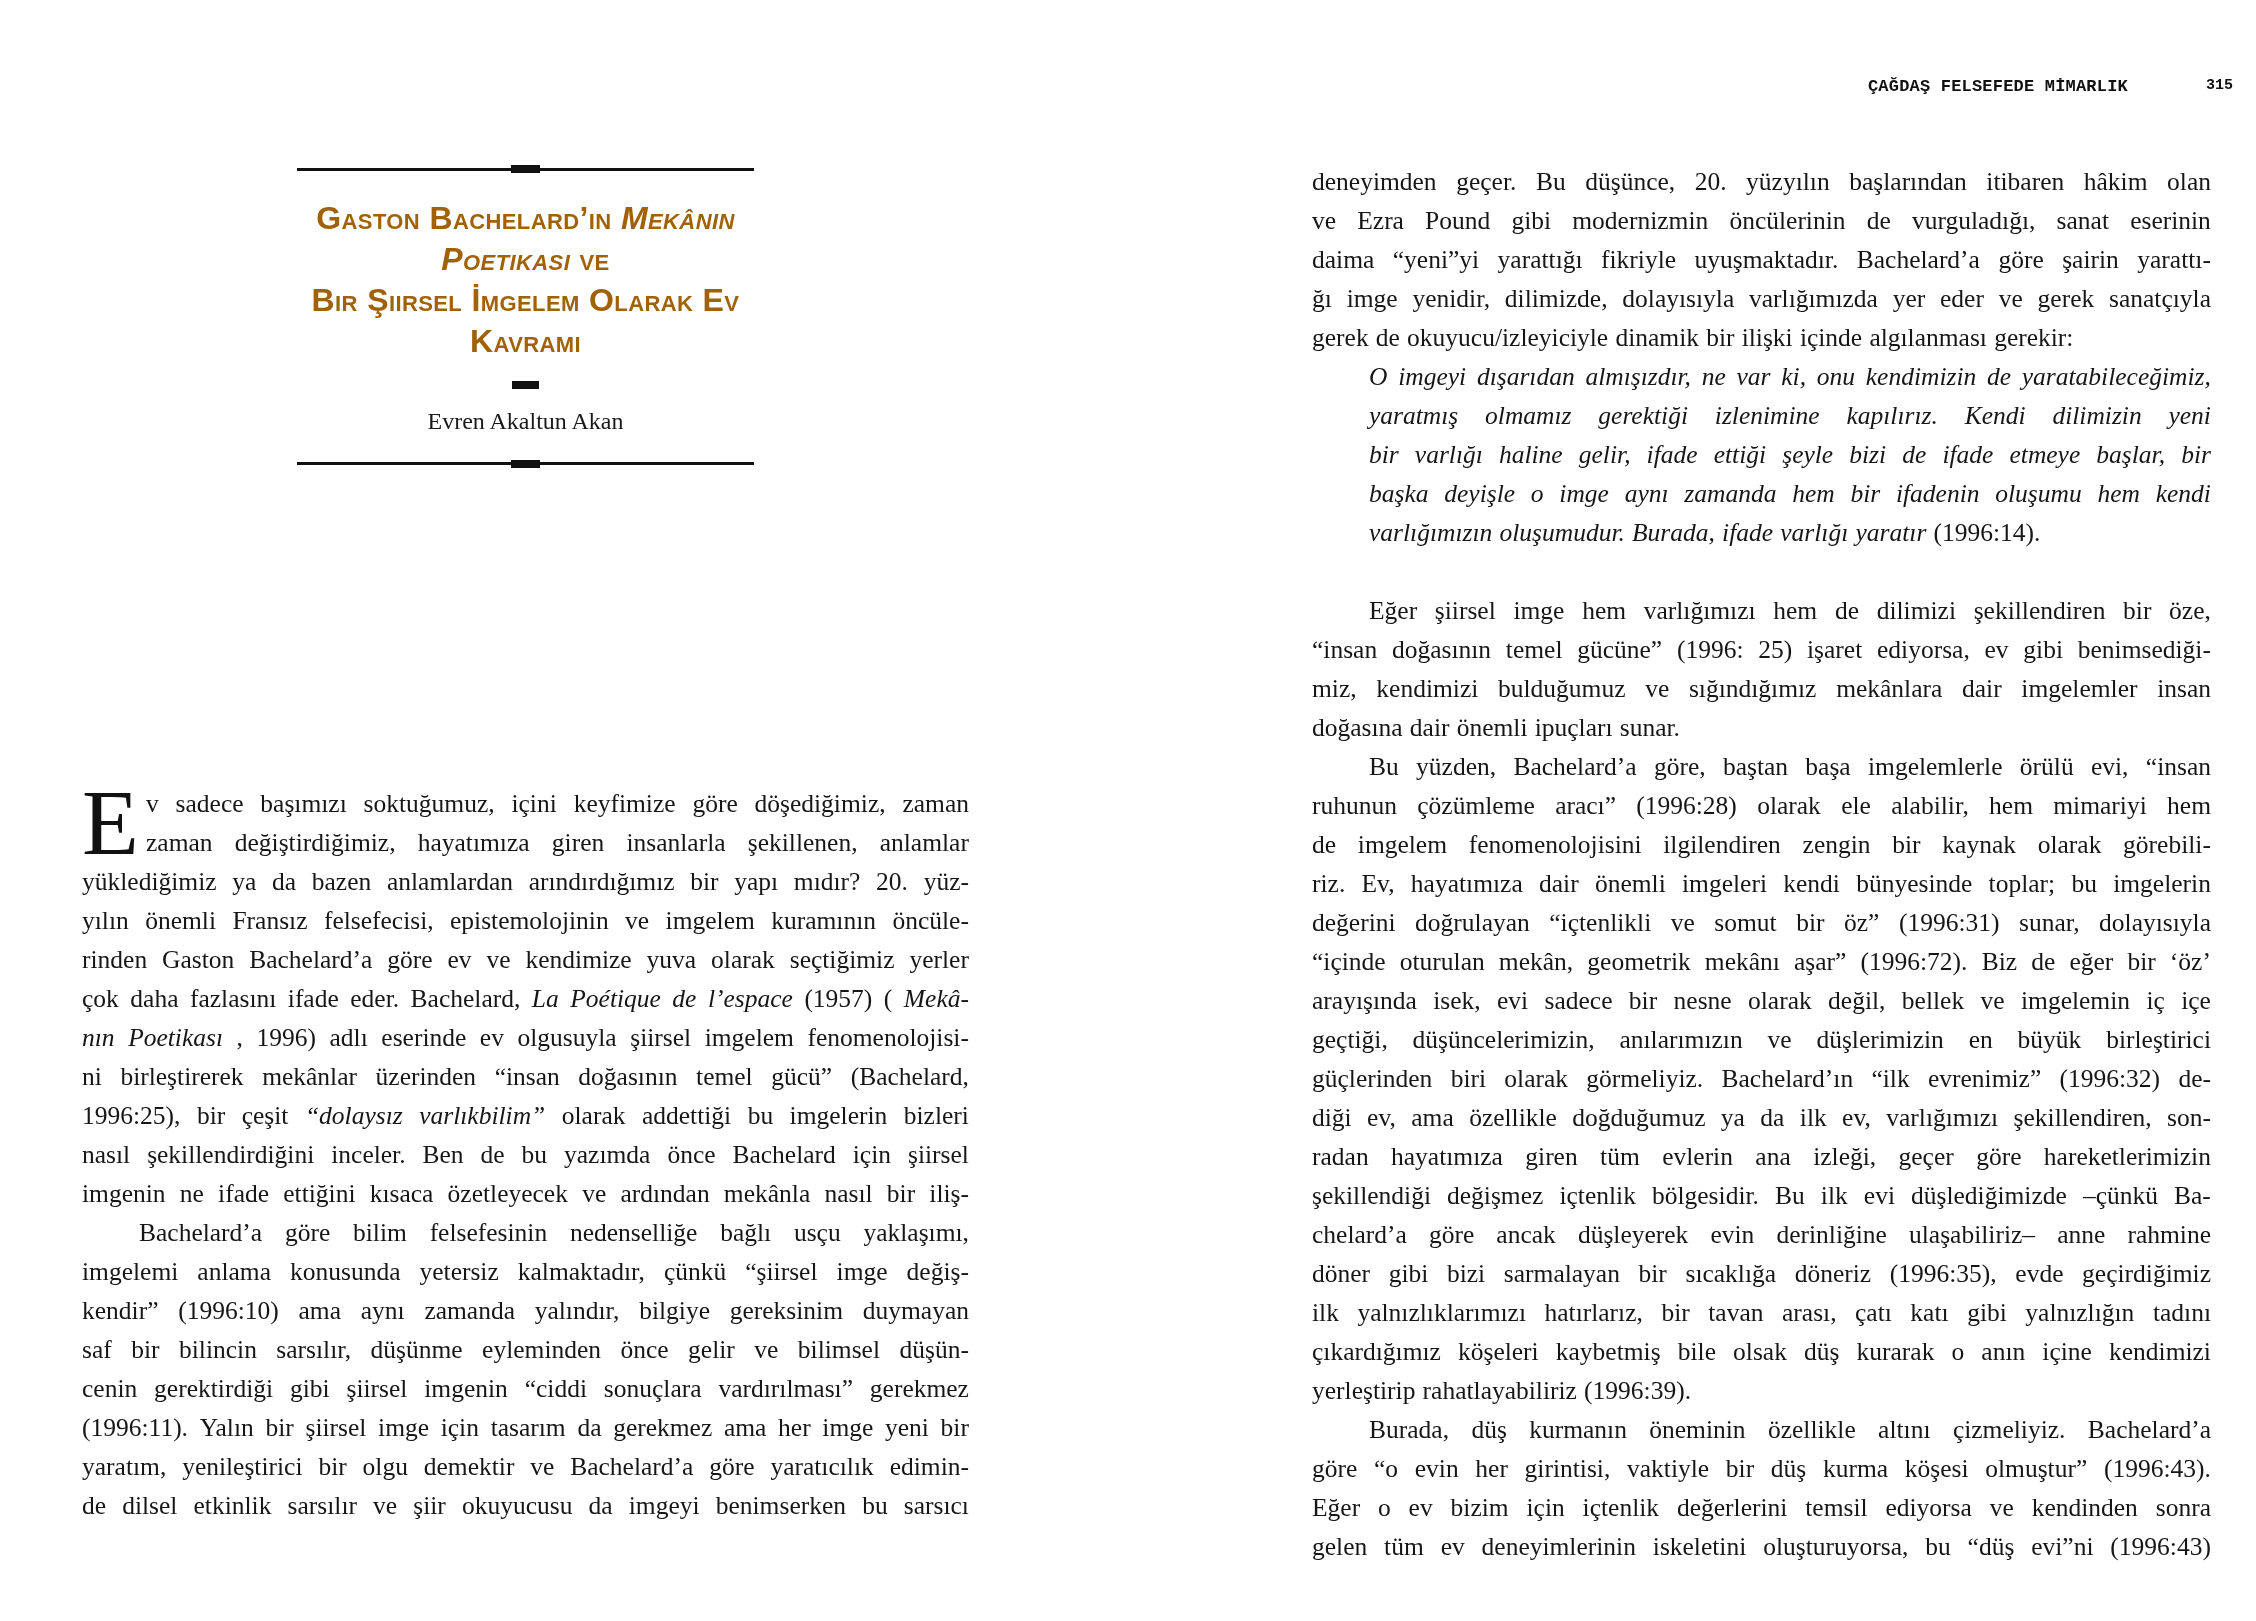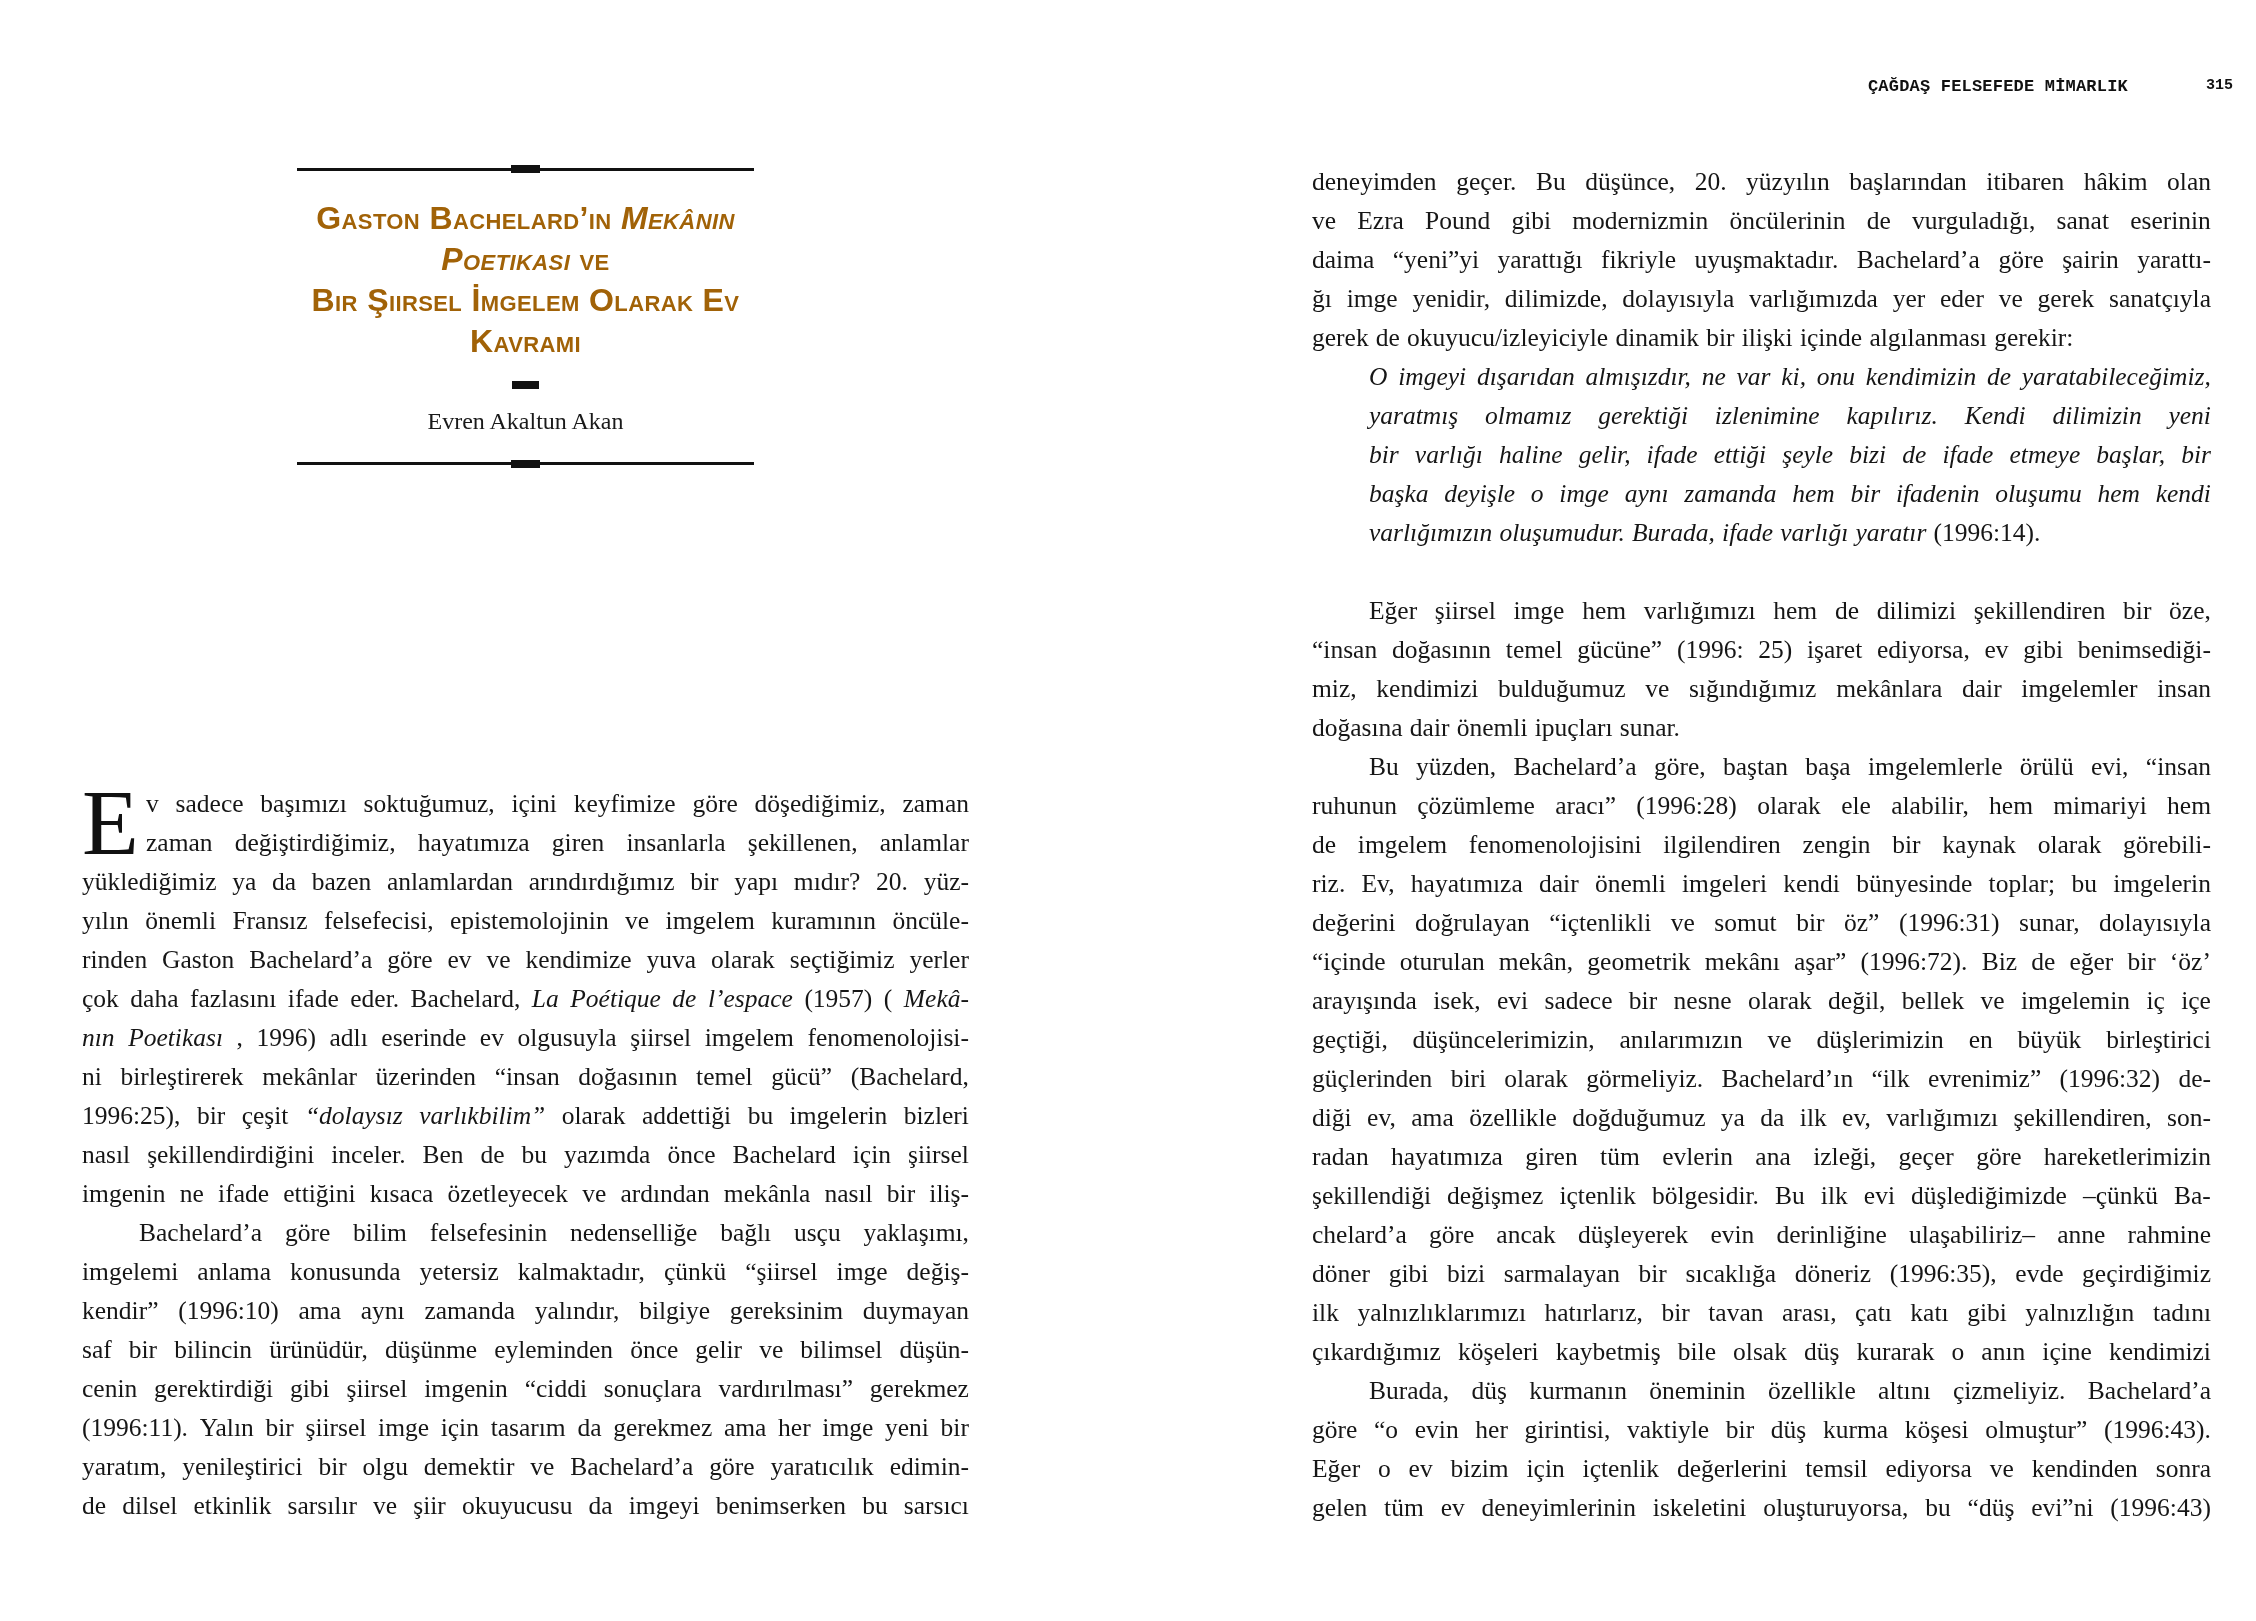--- a/index.html
+++ b/index.html
@@ -224,21 +224,21 @@
           <span class="w">zamanda</span>
           <span class="w">yalındır,</span>
           <span class="w">bilgiye</span>
           <span class="w">gereksinim</span>
           <span class="w">duymayan</span>
         </div>
         <div class="line jline">
           <span class="w">saf</span>
           <span class="w">bir</span>
           <span class="w">bilincin</span>
-          <span class="w">ürünüdür,</span>
+          <span class="w">sarsılır,</span>
           <span class="w">düşünme</span>
           <span class="w">eyleminden</span>
           <span class="w">önce</span>
           <span class="w">gelir</span>
           <span class="w">ve</span>
           <span class="w">bilimsel</span>
           <span class="w">düşün-</span>
         </div>
         <div class="line jline">
           <span class="w">cenin</span>
@@ -664,20 +664,25 @@
           <span class="w">kaybetmiş</span>
           <span class="w">bile</span>
           <span class="w">olsak</span>
           <span class="w">düş</span>
           <span class="w">kurarak</span>
           <span class="w">o</span>
           <span class="w">anın</span>
           <span class="w">içine</span>
           <span class="w">kendimizi</span>
         </div>
+        <div class="line jline last">
+          <span class="w">yerleştirip</span>
+          <span class="w">rahatlayabiliriz</span>
+          <span class="w">(1996:39).</span>
+        </div>
         <div class="line jline" style="padding-left: 57px;">
           <span class="w">Burada,</span>
           <span class="w">düş</span>
           <span class="w">kurmanın</span>
           <span class="w">öneminin</span>
           <span class="w">özellikle</span>
           <span class="w">altını</span>
           <span class="w">çizmeliyiz.</span>
           <span class="w">Bachelard’a</span>
         </div>

